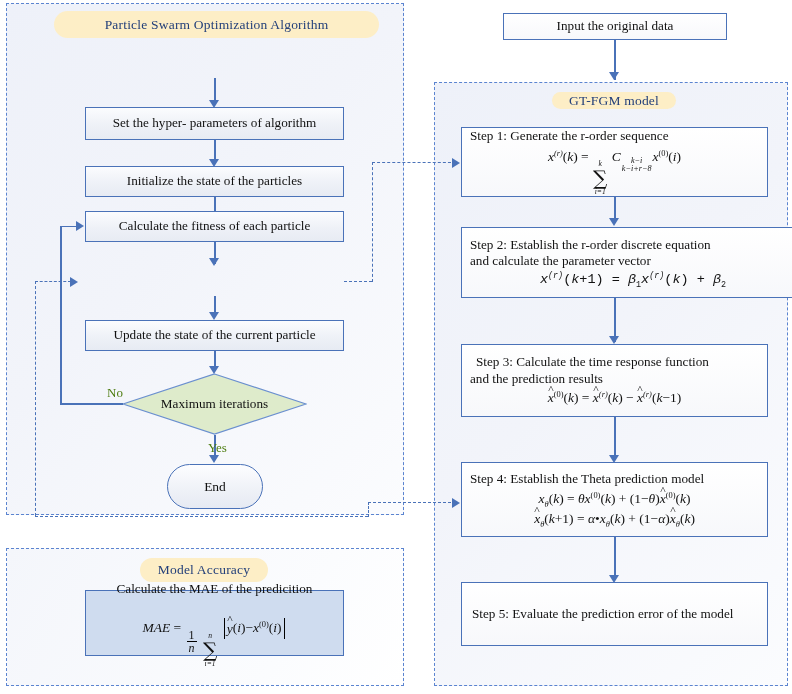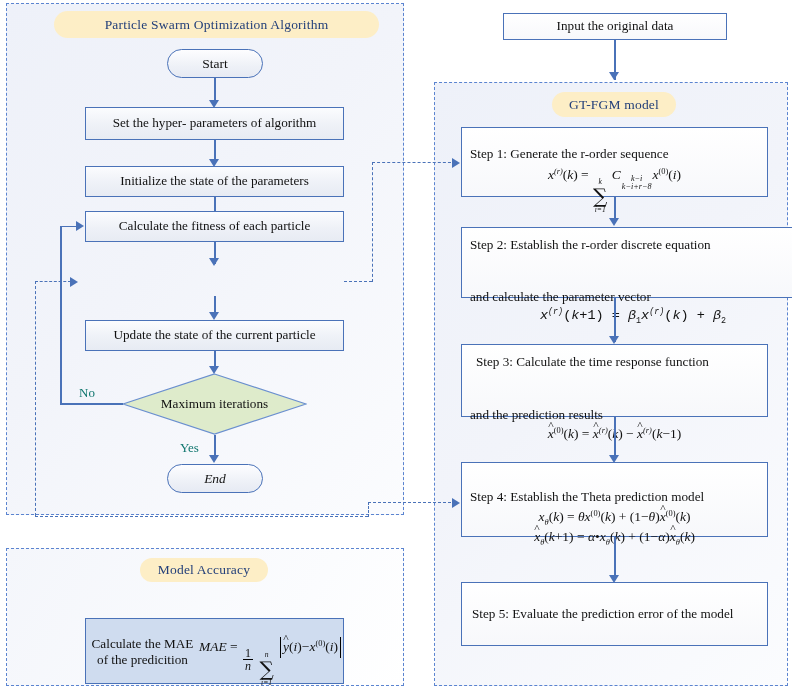--- a/index.html
+++ b/index.html
@@ -88,21 +88,21 @@
   
   .dline{position:absolute;}
   .dline.h{
     height:0;border-top:1.6px dashed #4A72B8;
   }
   .dline.v{
     width:0;border-left:1.6px dashed #4A72B8;
   }
 
   
-  .flabel{position:absolute;font-size:13px;color:#0f766e;white-space:nowrap;}
+  .flabel{position:absolute;font-size:13px;color:#4d7c0f;white-space:nowrap;margin-left:28px;}
 
   
   .mth{font-family:"Liberation Serif","DejaVu Serif",serif;font-style:italic;font-size:13.5px;white-space:nowrap;}
   .rm{font-style:normal;}
   sup.s,sub.s{font-size:8.4px;font-style:normal;line-height:0;}
   sup.si{font-size:8.4px;font-style:italic;line-height:0;}
   sub.si{font-size:8.4px;font-style:italic;line-height:0;}
   .hat{position:relative;display:inline-block;}
   .hat::after{
     content:"^";position:absolute;left:50%;top:-0.66em;
@@ -117,45 +117,44 @@
           vertical-align:-0.42em;line-height:1;margin:0 1px;}
   .bigsum .lim{font-size:7.6px;font-style:italic;}
   .bigsum .sig{font-size:20px;font-style:normal;font-family:"DejaVu Serif",serif;}
   .comb{display:inline-flex;flex-direction:column;
         vertical-align:-0.15em;line-height:1.02;margin-left:1px;}
   .comb .t{font-size:8.2px;font-style:italic;}
   .comb .b{font-size:8.2px;font-style:italic;}
   .bar{display:inline-block;border-left:1px solid #000;height:1.55em;
        vertical-align:-0.48em;margin:0 2px;}
   .mline{display:block;text-align:center;}
-  .ttl{font-size:13.2px;margin-top:36px;}
+  .ttl{font-size:13.2px;}
 </style>
 </head>
 <body>
 
 <div id="stage">
 
   <div class="panel shaded" style="left:6px;top:3px;width:398px;height:512px;"></div>
 
   <div class="pill" style="left:54px;top:11px;width:325px;height:27px;">Particle Swarm Optimization Algorithm</div>
 
-  <div class="term" style="left:167px;top:49px;width:96px;height:29px;">Start</div>
 
   <div class="sline vline" style="left:214px;top:78px;height:26px;"></div>
   <div class="arrow-d" style="left:208.5px;top:100px;"></div>
 
   <div class="box" style="left:85px;top:107px;width:259px;height:33px;">
     <span class="inner">Set the hyper- parameters of  algorithm</span>
   </div>
 
   <div class="sline vline" style="left:214px;top:140px;height:23px;"></div>
   <div class="arrow-d" style="left:208.5px;top:159px;"></div>
 
   <div class="box" style="left:85px;top:166px;width:259px;height:31px;">
-    <span class="inner">Initialize the state of the parameters</span>
+    <span class="inner">Initialize the state of the particles</span>
   </div>
 
   <div class="sline vline" style="left:214px;top:197px;height:21px;"></div>
   <div class="arrow-d" style="left:208.5px;top:212px;"></div>
 
   <div class="box" style="left:85px;top:211px;width:259px;height:31px;">
     <span class="inner">Calculate the fitness of each particle</span>
   </div>
 
   <div class="sline vline" style="left:214px;top:242px;height:22px;"></div>
@@ -182,27 +181,27 @@
   <div class="sline hline" style="left:60px;top:403px;width:63px;"></div>
   <div class="sline vline" style="left:60px;top:226.5px;height:178px;"></div>
   <div class="sline hline" style="left:60px;top:225.8px;width:17px;"></div>
   <div class="arrow-r" style="left:76px;top:221px;"></div>
   <div class="flabel" style="left:79px;top:385px;">No</div>
 
   <div class="sline vline" style="left:214px;top:435px;height:25px;"></div>
   <div class="arrow-d" style="left:208.5px;top:455px;"></div>
   <div class="flabel" style="left:180px;top:440px;">Yes</div>
 
-  <div class="term" style="left:167px;top:464px;width:96px;height:29px;font-style:italic;">End</div>
+  <div class="term" style="left:167px;top:464px;width:96px;height:45px;">End</div>
 
   <div class="panel plain" style="left:6px;top:548px;width:398px;height:138px;"></div>
 
   <div class="pill" style="left:140px;top:558px;width:128px;height:24px;">Model Accuracy</div>
 
-  <div class="box blue" style="left:85px;top:618px;width:259px;height:66px;flex-direction:row;">
+  <div class="box blue" style="left:85px;top:590px;width:259px;height:66px;flex-direction:column;">
     <div class="ttl" style="margin-top:2px;">Calculate the MAE of the predicition</div>
     <div class="mth" style="margin-top:21px;">
       MAE <span class="rm">=</span>
       <span class="frac">
           <span class="nu rm">1</span>
           <span class="de">n</span>
         </span>
       <span class="bigsum">
           <span class="lim">n</span>
           <span class="sig">∑</span>
@@ -213,21 +212,21 @@
   </div>
 
   <div class="box white" style="left:503px;top:13px;width:224px;height:27px;">
     <span class="inner">Input the original data</span>
   </div>
   <div class="sline vline" style="left:614px;top:40px;height:40px;"></div>
   <div class="arrow-d" style="left:608.5px;top:72px;"></div>
 
   <div class="panel shaded" style="left:434px;top:82px;width:354px;height:604px;"></div>
 
-  <div class="pill" style="left:552px;top:92px;width:124px;height:25px;">GT-FGM model</div>
+  <div class="pill" style="left:552px;top:92px;width:124px;height:17px;">GT-FGM model</div>
 
   <div class="box white left-align" style="left:461px;top:127px;width:307px;height:70px;">
     <div class="inner" style="padding:0 8px;">
       <div class="ttl">Step 1: Generate the r-order sequence</div>
       <div class="mth mline" style="margin-top:4px;">
         x<sup class="si">(r)</sup><span class="rm">(</span>k<span class="rm">) =</span>
         <span class="bigsum">
             <span class="lim">k</span>
             <span class="sig">∑</span>
             <span class="lim">i=1</span>

